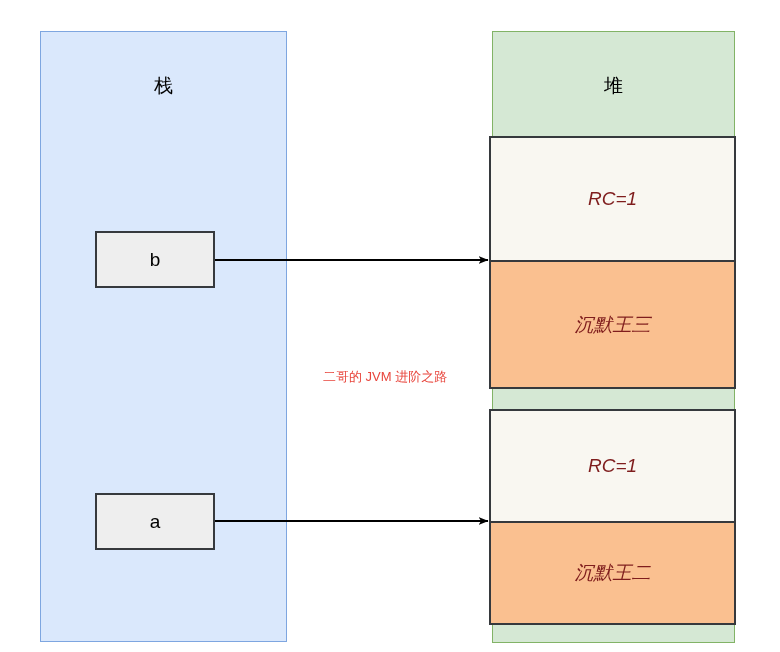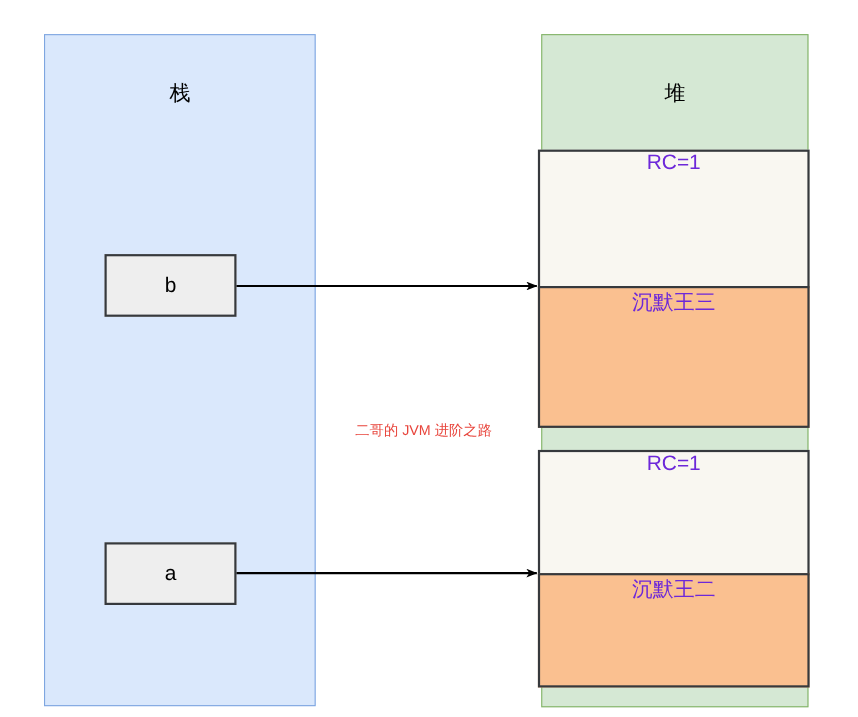--- a/index.html
+++ b/index.html
@@ -96,23 +96,25 @@
   }
 
   
   .obj-cell {
     position: absolute;
     left: 489px;
     width: 247px;
     box-sizing: border-box;
     border: 2px solid #36393d;
     display: flex;
+    align-items: center;
     justify-content: center;
     font-size: 19px;
-    color: #6d28d9;
+    color: #7f1d1d;
+    font-style: italic;
   }
   .cell-rc { background: #f9f7f1; }
   .cell-name { background: #fac090; }
 
   
   .rc-1   { top: 136px; height: 126px; }
   .name-1 { top: 260px; height: 129px; }
   
   .rc-2   { top: 409px; height: 114px; }
   .name-2 { top: 521px; height: 104px; }
@@ -124,21 +126,21 @@
     top: 0;
     width: 780px;
     height: 652px;
     pointer-events: none;
   }
 
   
   .watermark {
     position: absolute;
     left: 323px;
-    top: 384px;
+    top: 370px;
     font-size: 13px;
     color: #e8453c;
     white-space: nowrap;
     line-height: 1;
   }
 </style>
 </head>
 <body>
 
 <div class="canvas">

